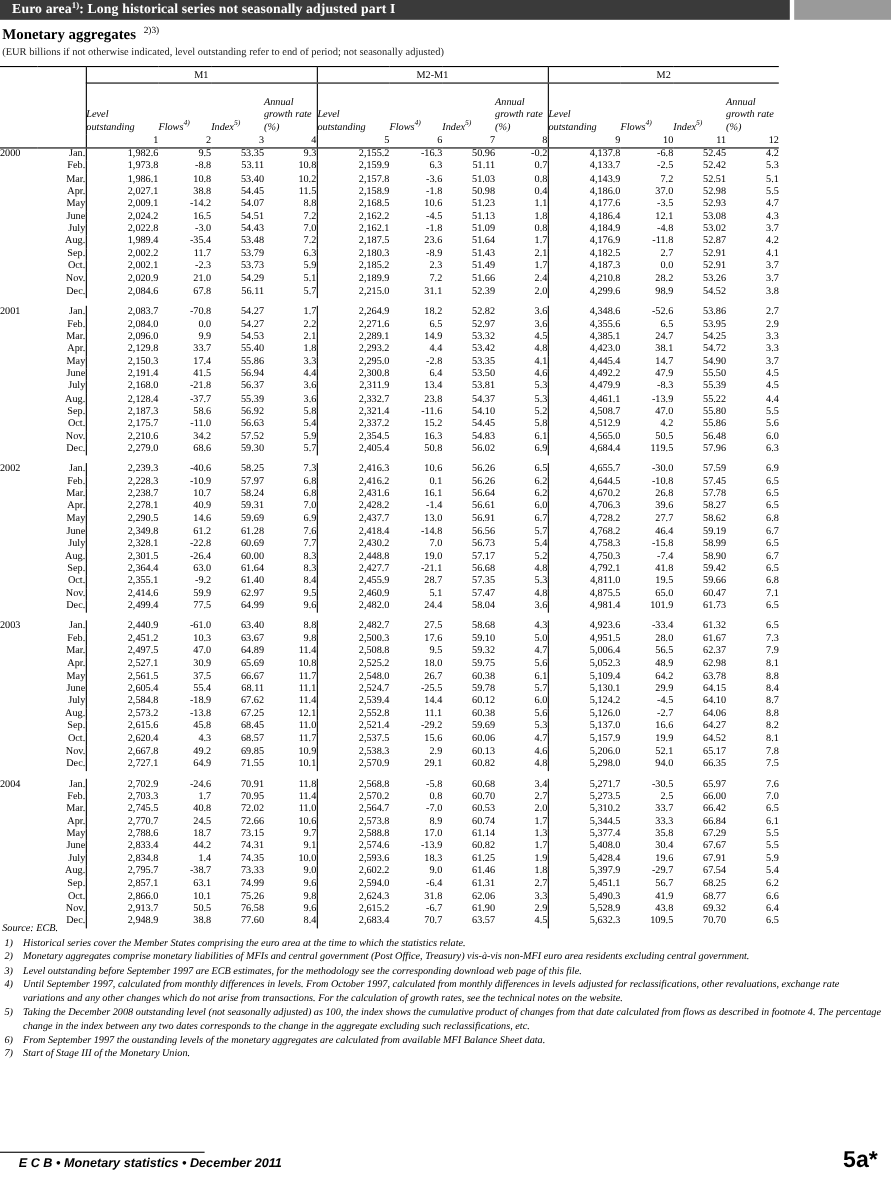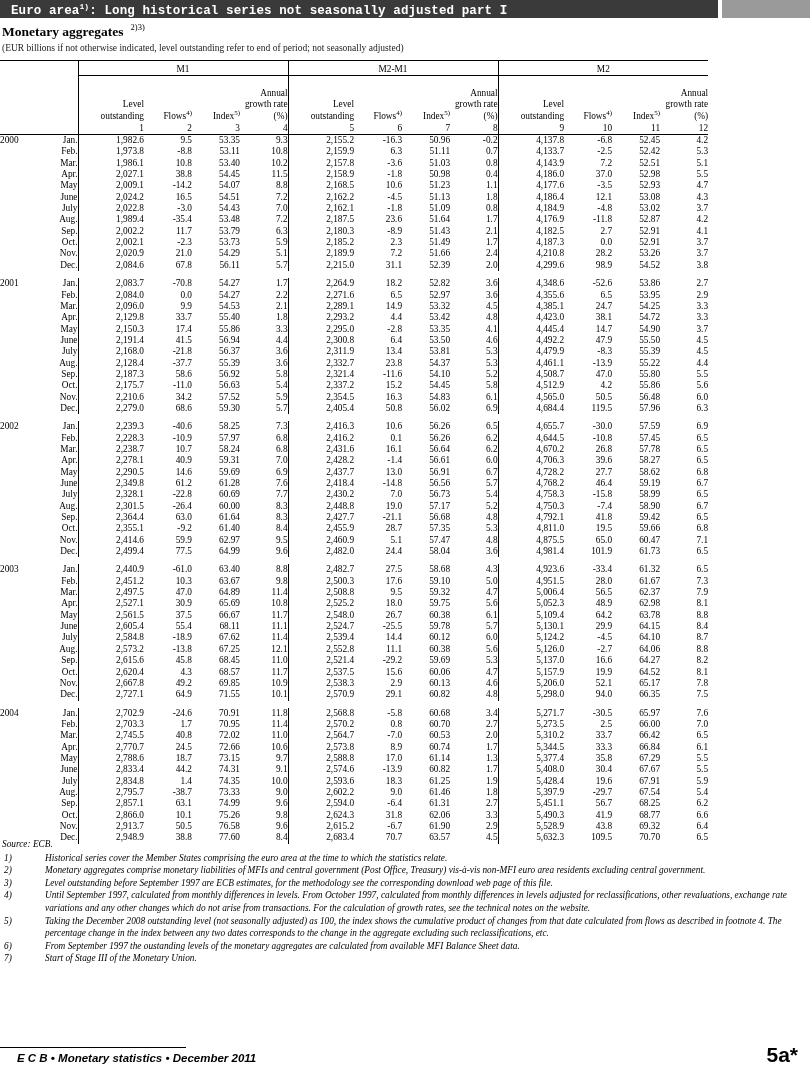--- a/index.html
+++ b/index.html
@@ -18,24 +18,23 @@
 
   
   .title-band {
     position: absolute;
     left: 0; top: 0;
     width: 718px;
     height: 18px;
     background: #3a3a3a;
     color: #ffffff;
     display: flex;
-    align-items: flex-end;
+    align-items: flex-start;
     box-sizing: border-box;
     padding-left: 11px;
-    font-family: Liberation Mono, monospace;
   }
   .title-band .t-main {
     font-size: 12.5px;
     font-weight: bold;
     letter-spacing: 0.1px;
     white-space: nowrap;
   }
   .title-band sup {
     font-size: 8px;
     vertical-align: super;
@@ -94,27 +93,27 @@
     text-align: center;
     font-size: 9.6px;
     height: 14px;
     border-bottom: 1px solid #000;
     vertical-align: middle;
   }
   .grp.left-rule { border-left: 1px solid #000; }
 
   
   .chead {
-    text-align: right;
     font-size: 9.3px;
     line-height: 10.6px;
     height: 46px;
     padding-right: 3px;
     vertical-align: top;
     padding-top: 2px;
+    font-style: italic;
   }
   .chead.left-rule { border-left: 1px solid #000; }
   .chead sup { font-size: 7px; vertical-align: super; }
   .colnum {
     text-align: right;
     font-size: 9.3px;
     padding-right: 3px;
     height: 12px;
     vertical-align: bottom;
     border-bottom: 1px solid #000;
@@ -164,21 +163,21 @@
     align-items: flex-start;
     margin-bottom: 0px;
   }
   .note .mk {
     width: 19px;
     flex: 0 0 19px;
     text-align: left;
     padding-left: 2px;
     box-sizing: border-box;
   }
-  .note .bd { flex: 1 1 auto; margin-left: 24px; }
+  .note .bd { flex: 1 1 auto; }
 
   
   .foot-rule {
     position: absolute;
     left: 0; top: 1047px;
     width: 186px;
     height: 1px;
     background: #000;
   }
   .foot-left {

